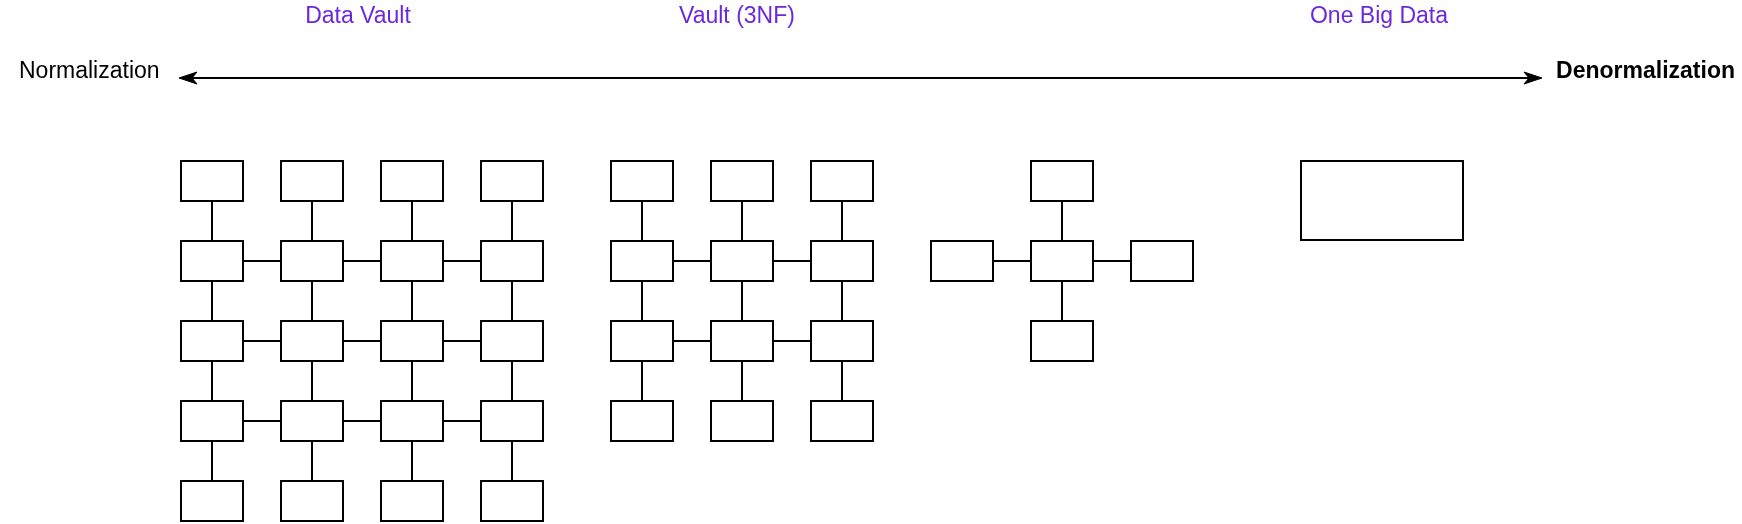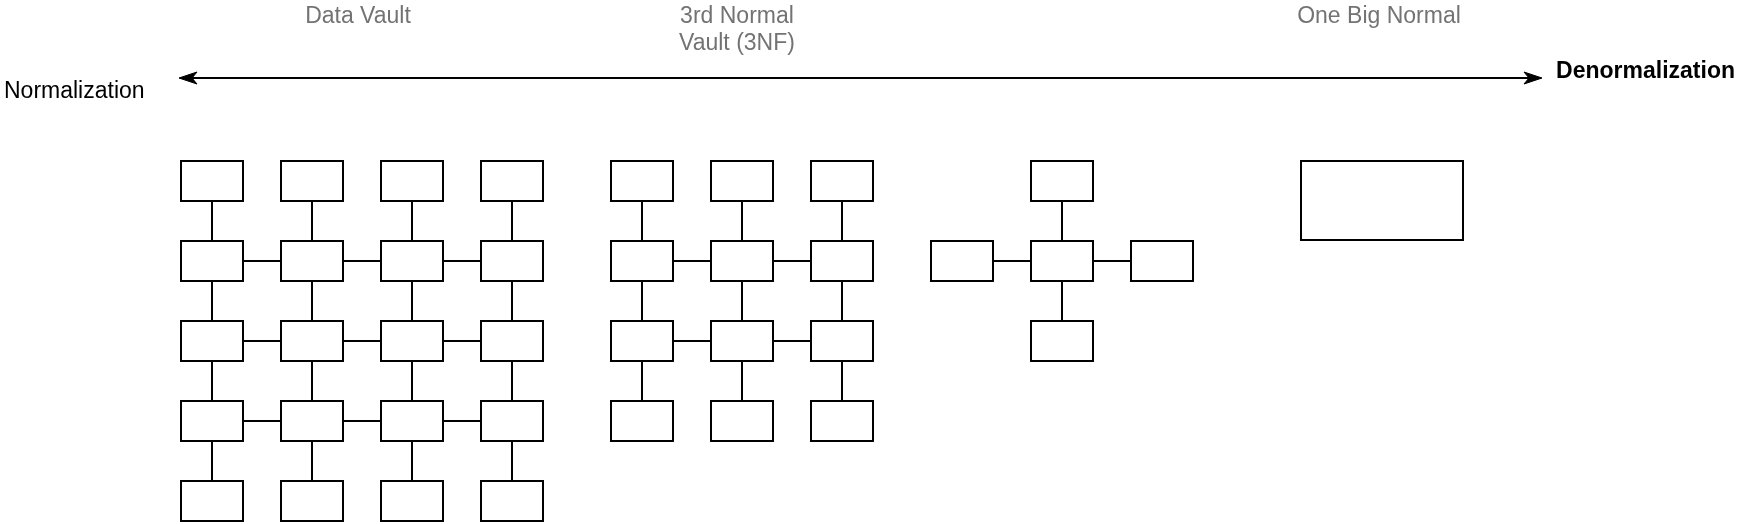--- a/index.html
+++ b/index.html
@@ -14,30 +14,30 @@
     overflow: hidden;
   }
   .side-label {
     position: absolute;
     top: 57px;
     font-size: 23px;
     line-height: 27px;
     white-space: nowrap;
     color: #000000;
   }
-  .side-label.left { left: 4px; margin-top: 20px; }
+  .side-label.left { left: 19px; }
   .side-label.right { right: 7px; font-weight: bold; }
   .approach-label {
     position: absolute;
     top: 2px;
     width: 300px;
     text-align: center;
     font-size: 23px;
     line-height: 27px;
-    color: #737373;
+    color: #6d28d9;
   }
   .diagram-svg {
     position: absolute;
     left: 0; top: 0;
     width: 1742px;
     height: 524px;
   }
 </style>
 </head>
 <body>
@@ -46,27 +46,26 @@
 
   <div class="side-label left">Normalization</div>
 
   <div class="side-label right">Denormalization</div>
 
   <div class="approach-label" id="label-0" style="left: 208px;">
     <div>Data Vault</div>
   </div>
 
   <div class="approach-label" id="label-1" style="left: 587px;">
-    <div>3rd Normal</div>
     <div>Vault (3NF)</div>
   </div>
 
 
   <div class="approach-label" id="label-3" style="left: 1229px;">
-    <div>One Big Normal</div>
+    <div>One Big Data</div>
   </div>
 
   <svg id="diagram-svg" class="diagram-svg" xmlns="http://www.w3.org/2000/svg" viewBox="0 0 1742 524">
       <line x1="192" y1="78" x2="1529" y2="78" stroke="#000000" stroke-width="2"></line>
       <polygon points="179,78 197,72 192,78 197,84" fill="#000000" stroke="#000000" stroke-width="1"></polygon>
       <polygon points="1542,78 1524,72 1529,78 1524,84" fill="#000000" stroke="#000000" stroke-width="1"></polygon>
       <line x1="212" y1="181" x2="212" y2="261" stroke="#000000" stroke-width="2"></line>
       <line x1="212" y1="261" x2="212" y2="341" stroke="#000000" stroke-width="2"></line>
       <line x1="212" y1="341" x2="212" y2="421" stroke="#000000" stroke-width="2"></line>
       <line x1="212" y1="421" x2="212" y2="501" stroke="#000000" stroke-width="2"></line>

